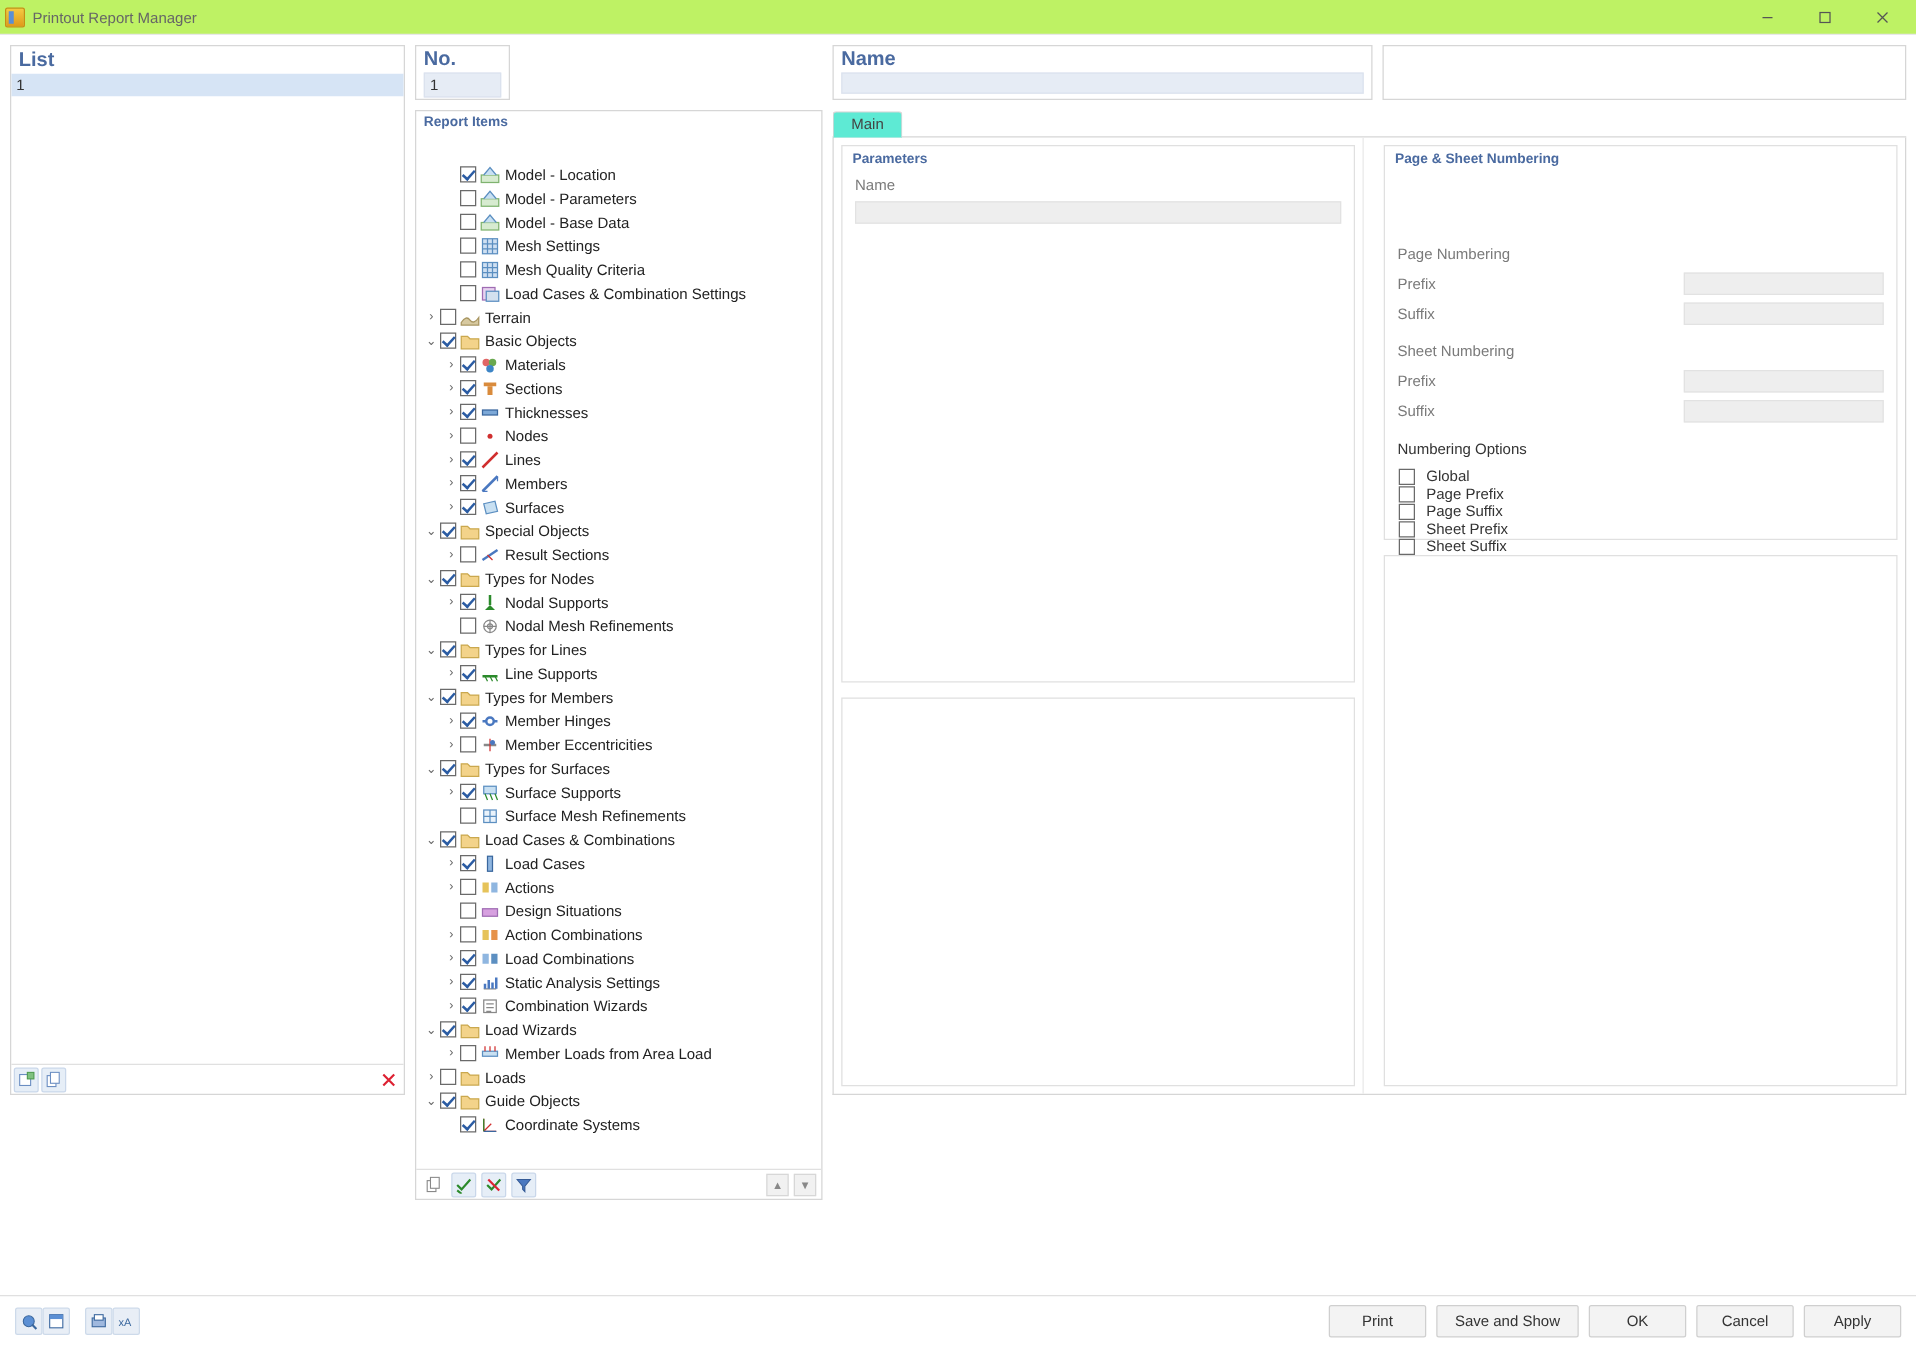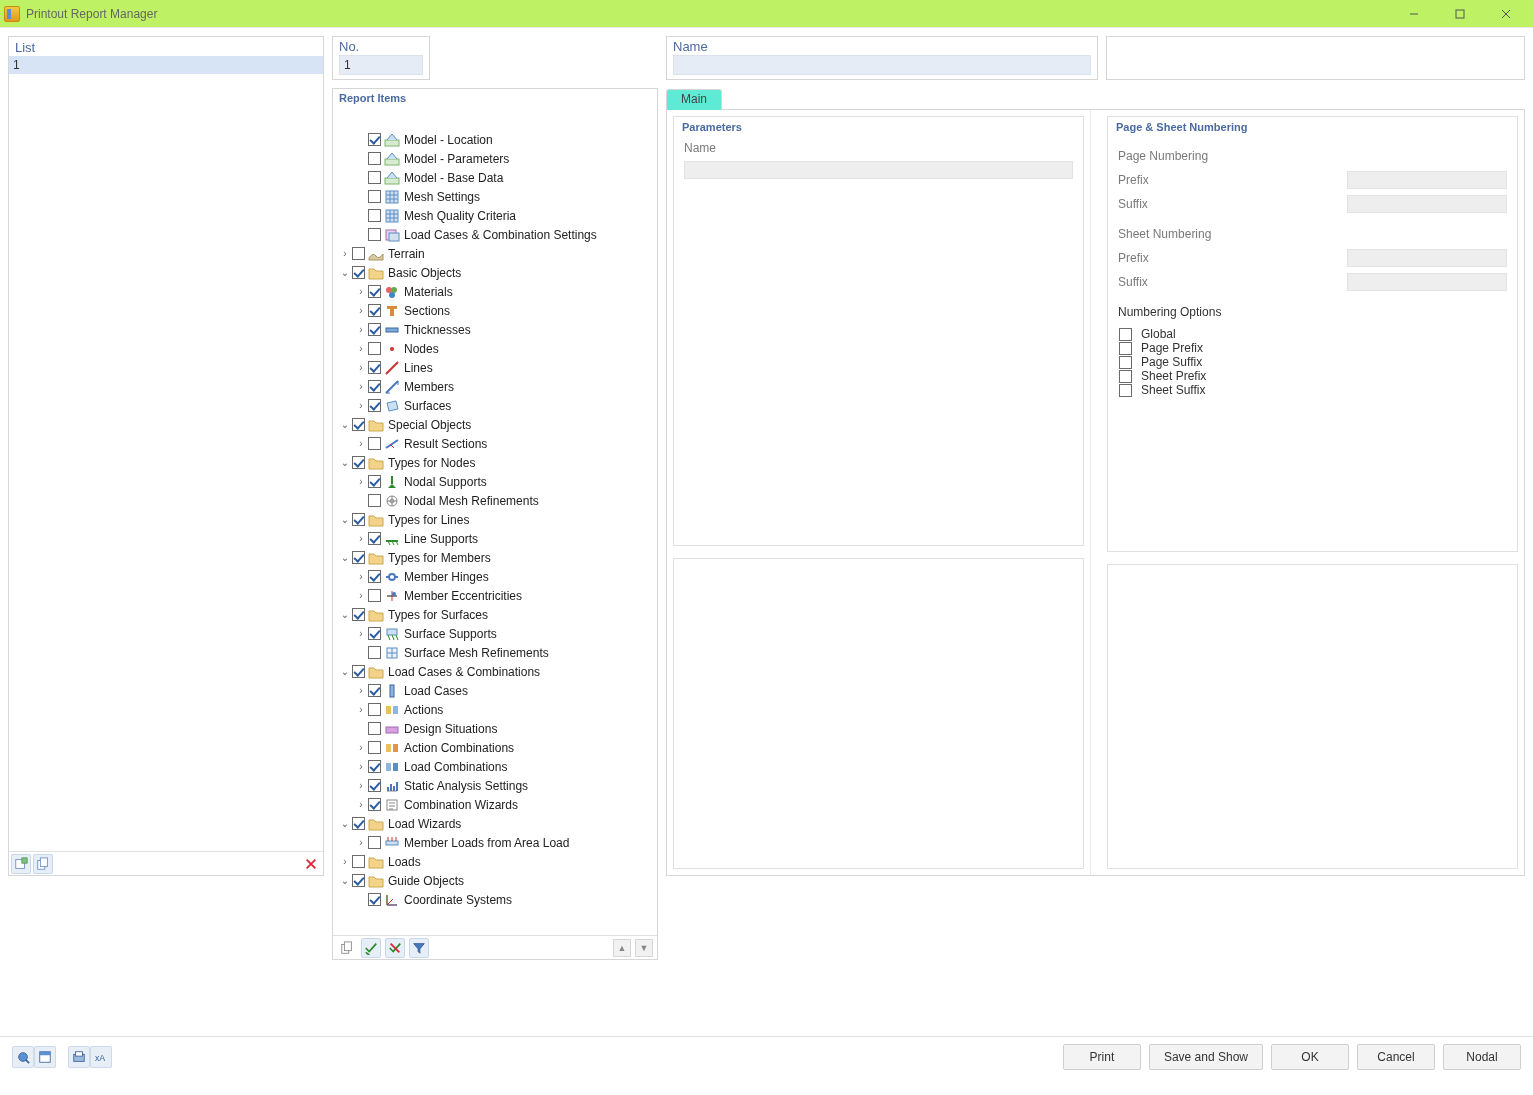--- a/index.html
+++ b/index.html
@@ -13,21 +13,21 @@
   .win-ctrls { display:flex; gap:0; }
   .win-btn { width:46px; height:28px; display:flex; align-items:center; justify-content:center; color:#555;}
   .win-btn svg { width:10px; height:10px; stroke:#555; stroke-width:1; fill:none;}
   
   .content { display:flex; height:848px; padding:8px 8px 0 8px; gap:8px; background:#fff;}
   .col-left { width:316px; display:flex; flex-direction:column;}
   .col-mid  { width:326px; display:flex; flex-direction:column;}
   .col-right{ flex:1; display:flex; flex-direction:column;}
   .header-row { height:44px; display:flex; gap:8px; margin-bottom:8px;}
   .hdr-box { border:1px solid #d6d6d6; background:#fff; display:flex; flex-direction:column; padding:2px 6px 4px 6px;}
-  .hdr-label { font-size:13px; color:#4a6aa0; font-weight:400; }
+  .hdr-label { font-size:16px; color:#4a6aa0; font-weight:700; }
   .hdr-val   { height:20px; background:#e6ecf5; border:1px solid #dbe2ee; margin-top:1px; padding:0 4px; line-height:18px; font-size:12px; color:#333;}
   
   .list-body { flex:1; border:1px solid #d6d6d6; position:relative; overflow:hidden;}
   .list-row { height:18px; line-height:18px; padding:0 4px; font-size:12px; }
   .list-row.sel { background:#d6e4f5; }
   .list-tools { height:24px; display:flex; align-items:center; padding:0 2px; justify-content:space-between; border-top:1px solid #e0e0e0; margin-top:auto;}
   .tb-group { display:flex; gap:2px;}
   .tool-btn { width:20px; height:20px; border:1px solid transparent; display:flex; align-items:center; justify-content:center; border-radius:2px;}
   .tool-btn.active, .tool-btn:hover { border-color:#c9d7ea; background:#e6eef7;}
   .icon-sm { width:14px; height:14px; }
@@ -131,21 +131,21 @@
                 <path d="M3 3 L13 13 M13 3 L3 13" stroke="#d23" stroke-width="2"></path>
               </svg>
           </div>
         </div>
       </div>
     </div>
   </div>
 
   <div class="col-mid">
     <div class="header-row">
-      <div class="hdr-box" style="width:98px;">
+      <div class="hdr-box" style="width:76px;">
         <div class="hdr-label">No.</div>
         <div class="hdr-val">1</div>
       </div>
     </div>
     <div class="tree-wrap">
       <div class="tree-title">Report Items</div>
       <div class="tree" id="tree">
           <div class="node ind1">
             <span class="exp"></span>
             <span class="chk checked"></span>
@@ -530,21 +530,21 @@
             </div>
             <div class="frow">
               <div class="finput" style="flex:1;"></div>
             </div>
           </div>
         </div>
         <div class="placeholder" style="flex:1;border:1px solid #e0e0e0;margin:6px;"></div>
       </div>
 
       <div class="sub-col">
-        <div class="sub-box" style="height:436px;">
+        <div class="sub-box" style="height:316px;gap:47px;">
           <div class="sub-title">Page &amp; Sheet Numbering</div>
           <div class="sub-body">
             <div class="section-label">Page Numbering</div>
             <div class="frow">
                 <div class="flabel">Prefix</div>
                 <div class="finput" style="max-width:160px;margin-left:auto;"></div>
               </div>
             <div class="frow">
                 <div class="flabel">Suffix</div>
                 <div class="finput" style="max-width:160px;margin-left:auto;"></div>
@@ -616,21 +616,21 @@
         <svg class="icon-sm" viewBox="0 0 16 16">
           <text x="1" y="12" font-size="10" fill="#3a679e">xA</text>
         </svg>
       </div>
   </div>
   <div class="footer-right">
     <div class="btn">Print</div>
     <div class="btn wide">Save and Show</div>
     <div class="btn">OK</div>
     <div class="btn">Cancel</div>
-    <div class="btn">Nodal</div>
+    <div class="btn">Apply</div>
   </div>
 </div>
 
 <svg width="0" height="0" style="position:absolute">
   <defs>
     <g id="i-folder">
         <path d="M1 4 h5 l2 2 h7 v8 h-14 z" class="folder" stroke-width="1"></path>
       </g>
     <g id="i-model">
         <rect x="1" y="8" width="14" height="6" fill="#d7ebd0" stroke="#7fb36f"></rect>

